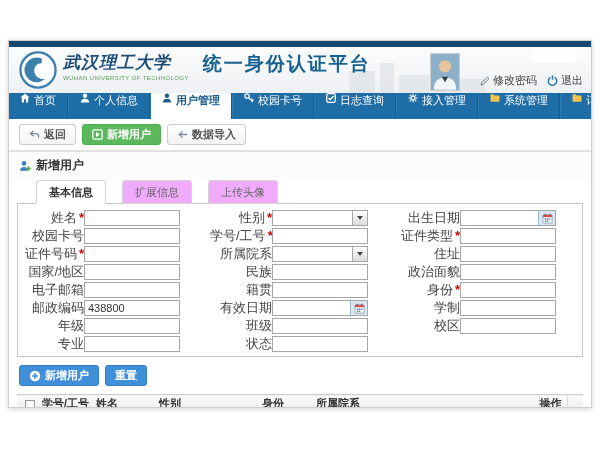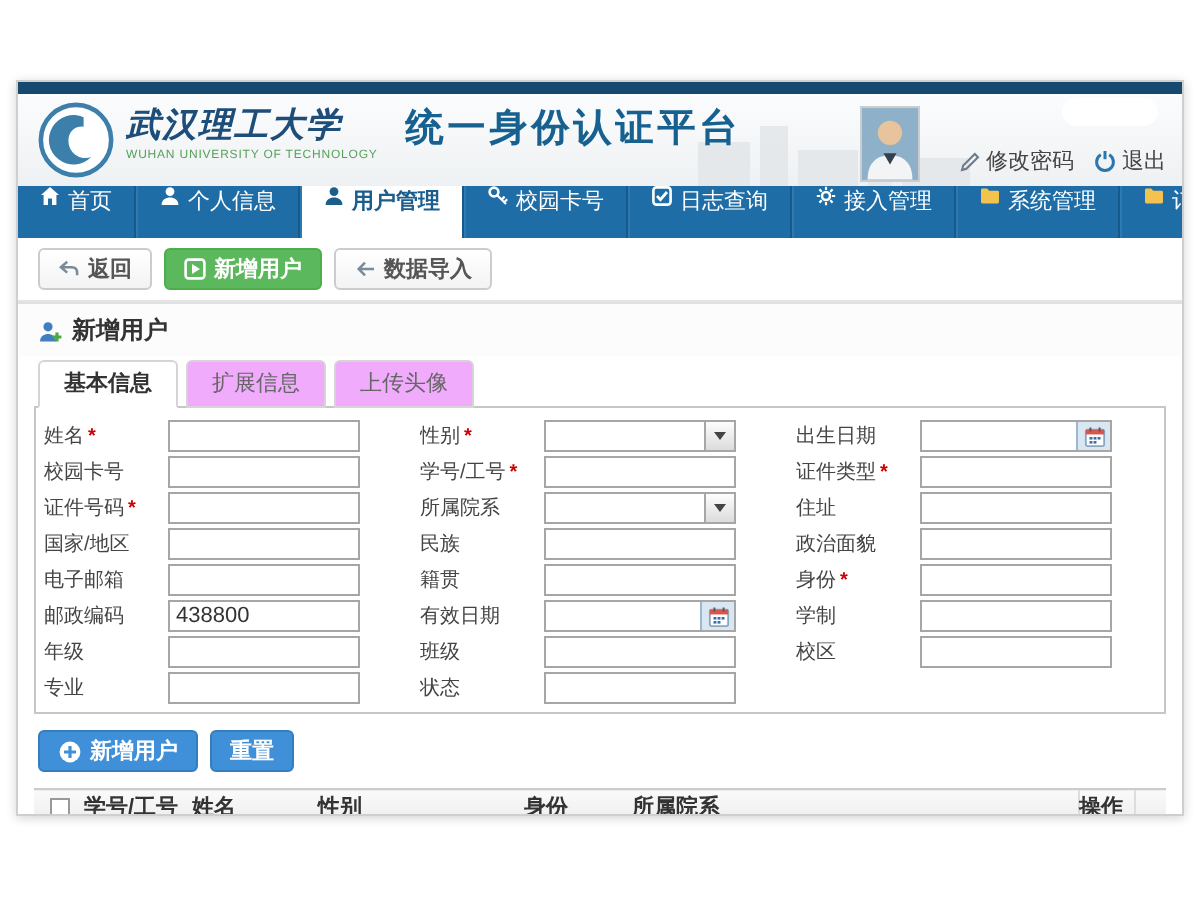--- a/index.html
+++ b/index.html
@@ -34,29 +34,29 @@
   .toolbar { display:flex; gap:6px; padding:5px 10px; border-bottom:1px solid #e4e4e4; background:#fff; }
   .btn { display:inline-flex; align-items:center; gap:4px; height:21px; padding:0 9px; font-size:11px;
     border-radius:3px; cursor:pointer; white-space:nowrap;font-weight:bold; }
   .btn-light { background:linear-gradient(#fff,#f3f3f3); border:1px solid #ccc; color:#555; }
   .btn-green { background:#5cb85c; border:1px solid #4cae4c; color:#fff; }
   .btn-blue  { background:#4090d9; border:1px solid #357ebd; color:#fff; }
   
   .section-hd { display:flex; align-items:center; gap:5px; padding:5px 10px 4px; border-top:1px solid #e0e0e0;
     background:#fcfcfc; font-size:12px; font-weight:bold; color:#333; }
   
-  .tabs { display:flex; gap:4px; padding:0 10px; position:relative; z-index:2; margin-top:2px; }
+  .tabs { display:flex; gap:16px; padding:0 27px; position:relative; z-index:2; margin-top:2px; }
   .tab { height:24px; line-height:23px; padding:0 12px; font-size:11px; color:#666; background:#f0abfc;
     border:1px solid #d5d5d5; border-radius:3px 3px 0 0; cursor:pointer; margin-bottom:-1px; white-space:nowrap; }
   .tab.active { background:#fff; color:#333; font-weight:bold; border-bottom:1px solid #fff; }
   
   .panel { margin:0 8px; border:1px solid #c6c6c6; background:#fff; padding:5px 6px 3px 4px; }
   .form-grid { display:grid; grid-template-columns:repeat(3,1fr); column-gap:10px; }
   .cell { display:flex; align-items:center; height:18px; }
-  .flabel { width:62px; font-size:10px; color:#444; flex:none; white-space:nowrap; overflow:hidden; }
+  .flabel { width:62px; font-size:13px; color:#444; flex:none; white-space:nowrap; overflow:hidden;text-align:right; }
   .req { color:#cc0000; margin-left:2px; font-weight:bold; }
   .tinput { width:96px; height:16px; border:1px solid #a6a6a6; font-size:11px; color:#333; padding:0 3px; background:#fff; }
   .tselect,.tdate { width:96px; height:16px; border:1px solid #a6a6a6; background:#fff; display:flex;
     justify-content:flex-end; align-items:stretch; cursor:pointer; }
   .sel-btn { width:15px; background:linear-gradient(#fdfdfd,#dcdcdc); border-left:1px solid #a6a6a6;
     display:flex; align-items:center; justify-content:center; }
   .sel-tri { width:0; height:0; border-left:3px solid transparent; border-right:3px solid transparent; border-top:4px solid #444; }
   .cal-btn { width:17px; background:#d9e7f2; border-left:1px solid #9db8cd; display:flex; align-items:center; justify-content:center; cursor:pointer; }
   
   .actions { display:flex; gap:6px; padding:8px 10px; }

